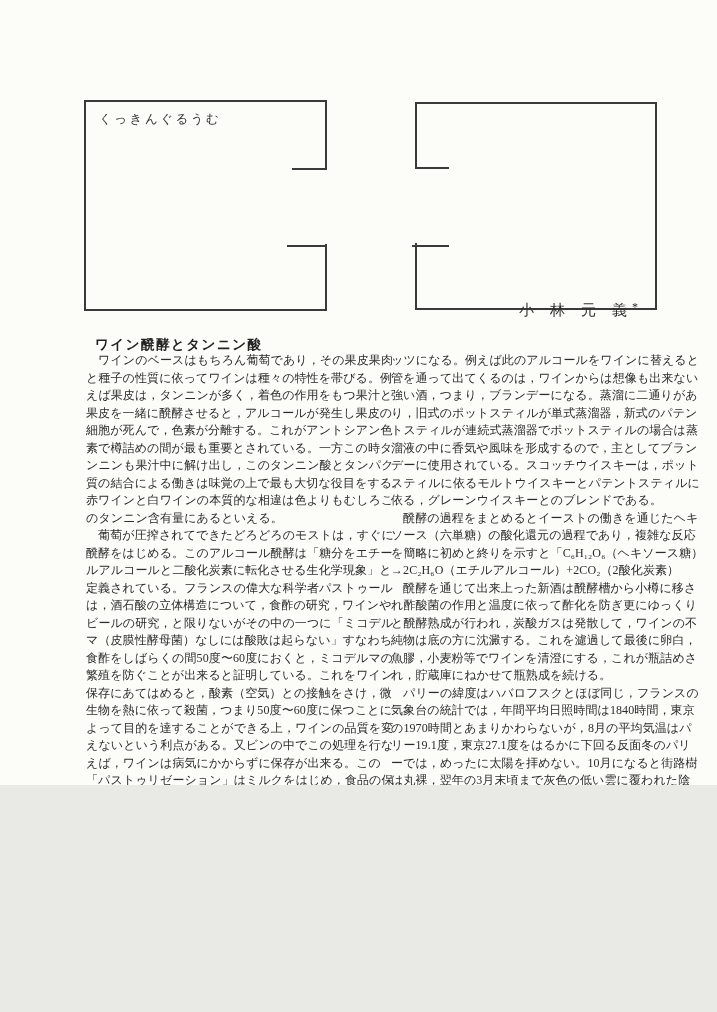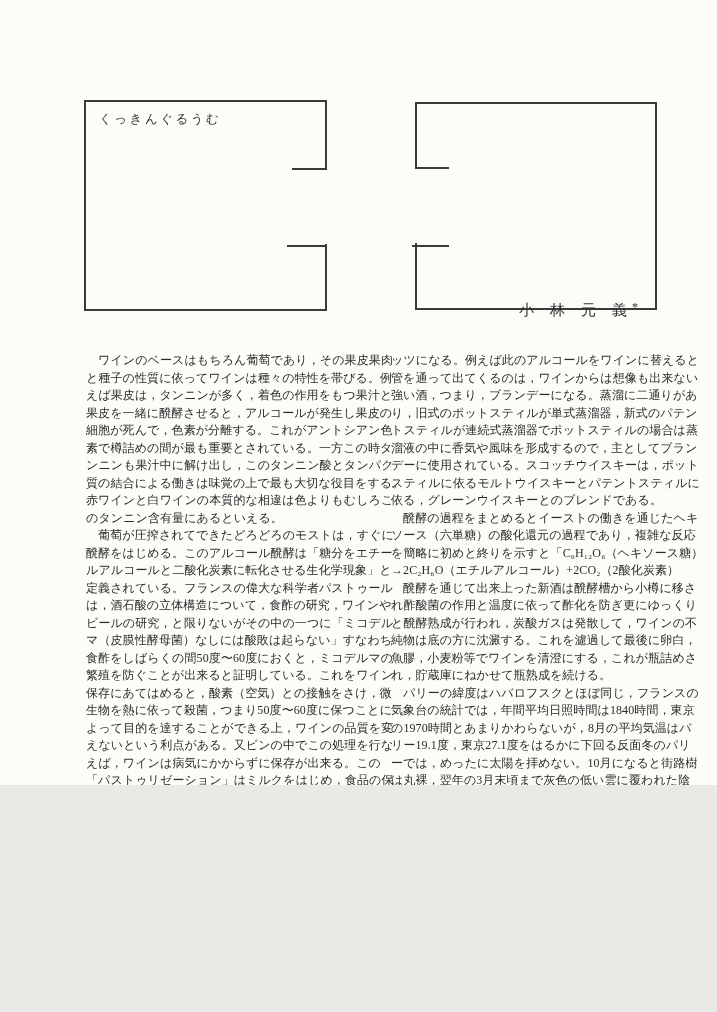--- a/index.html
+++ b/index.html
@@ -74,20 +74,21 @@
   <div class="box-mask" id="left-box-mask"></div>
   <div class="box-mask" id="right-box-mask"></div>
   <div class="notch" id="left-notch-top"></div>
   <div class="notch" id="left-notch-bottom"></div>
   <div class="notch" id="right-notch-top"></div>
   <div class="notch" id="right-notch-bottom"></div>
 
   <div class="column-label">くっきんぐるうむ</div>
   <div class="author"><span>小林元義</span><span class="note-mark">*</span></div>
 
+  <div class="section-heading">ワイン醗酵とタンニン酸</div>
   <div class="col" id="col-left">　ワインのベースはもちろん葡萄であり，その果皮果肉
 と種子の性質に依ってワインは種々の特性を帯びる。例
 えば果皮は，タンニンが多く，着色の作用をもつ果汁と
 果皮を一緒に醗酵させると，アルコールが発生し果皮の
 細胞が死んで，色素が分離する。これがアントシアン色
 素で樽詰めの間が最も重要とされている。一方この時タ
 ンニンも果汁中に解け出し，このタンニン酸とタンパク
 質の結合による働きは味覚の上で最も大切な役目をする。
 赤ワインと白ワインの本質的な相違は色よりもむしろこ
 のタンニン含有量にあるといえる。

